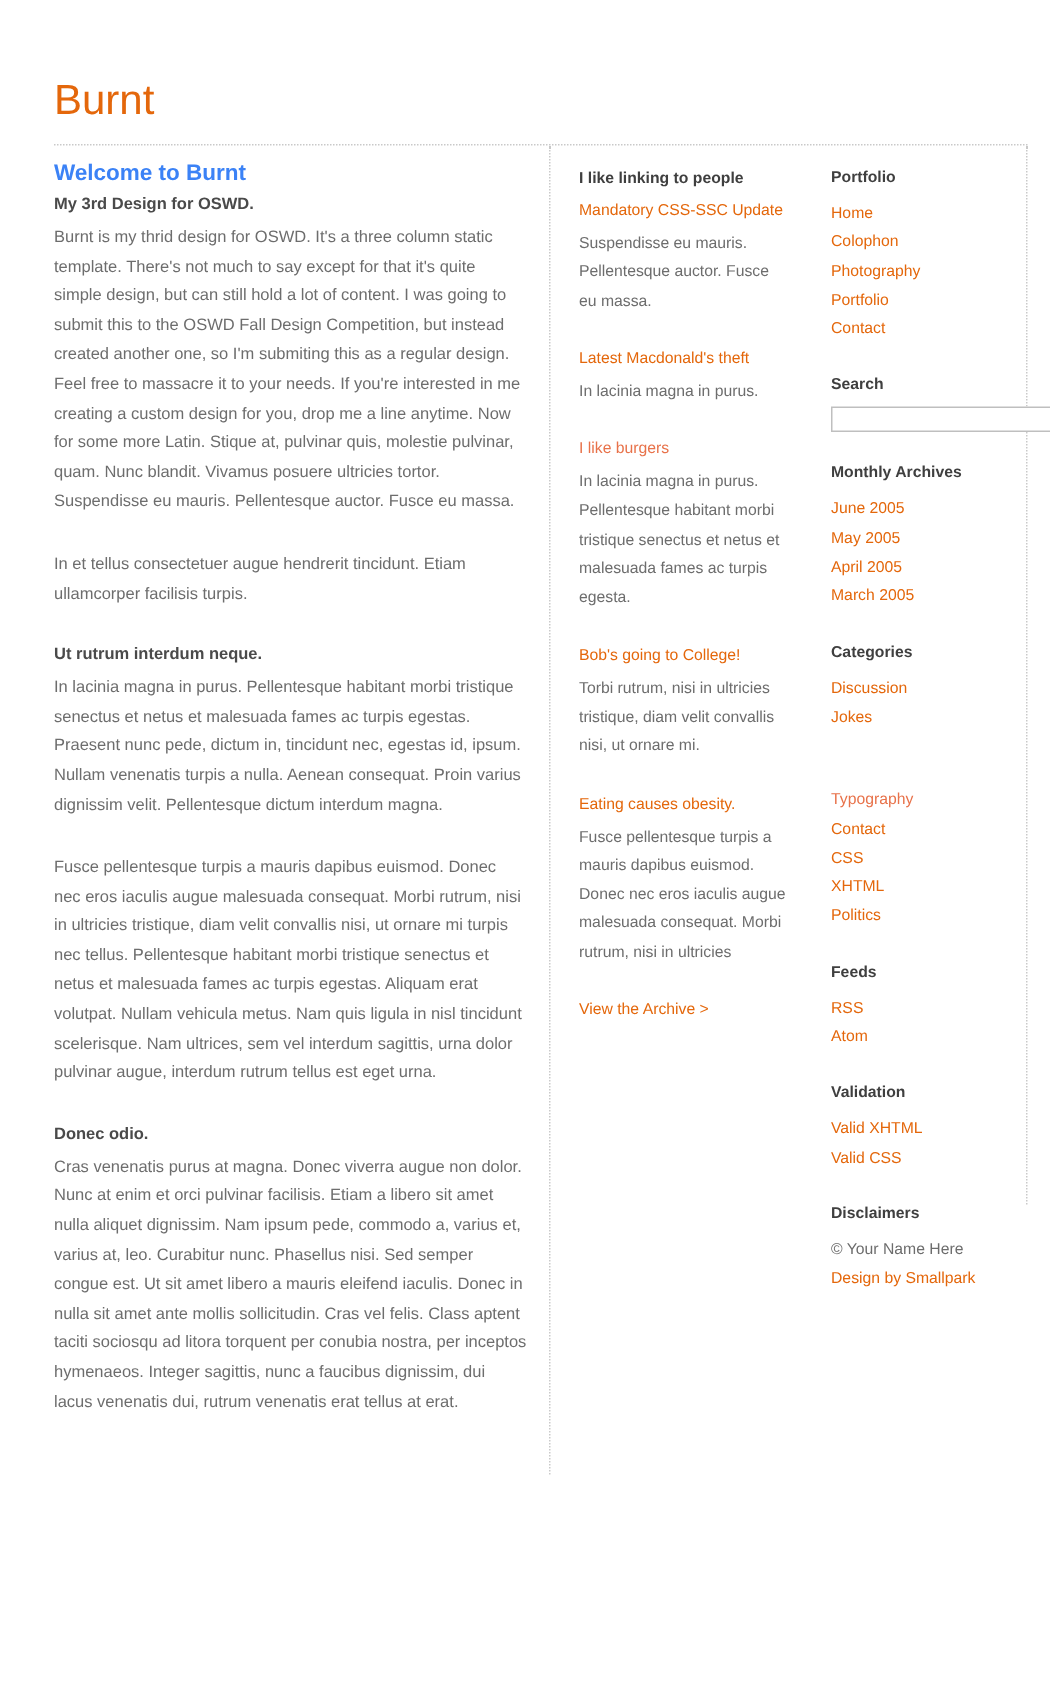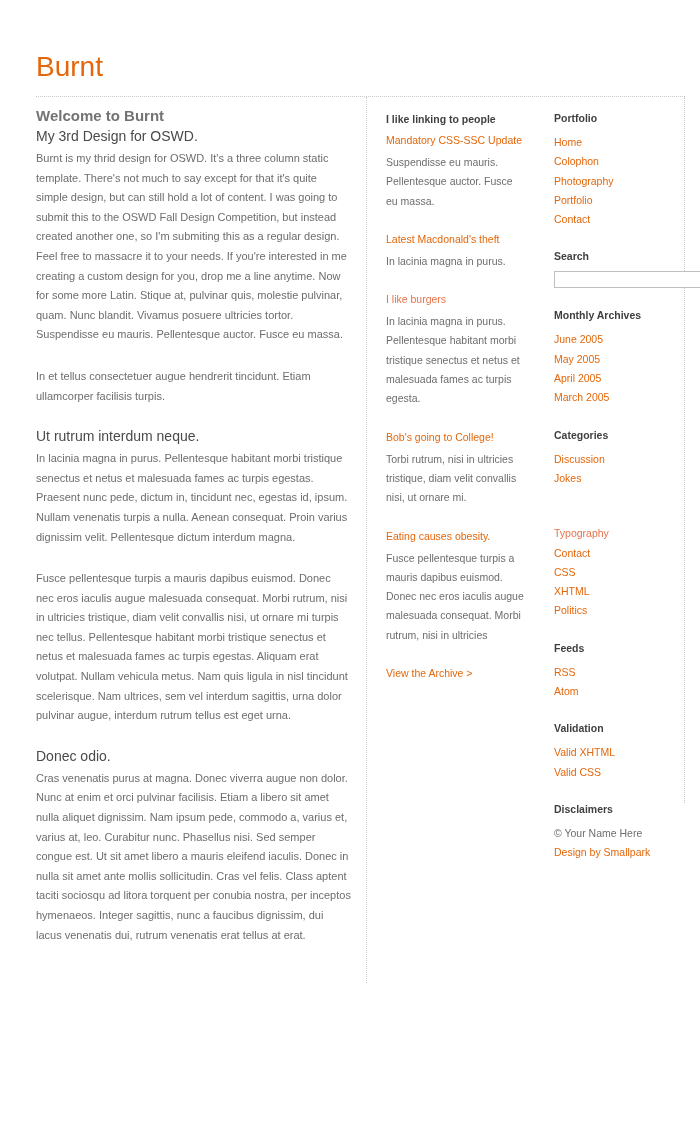--- a/index.html
+++ b/index.html
@@ -61,33 +61,33 @@
   
   #col-main {
     position: absolute;
     left: 36px;
     top: 106px;
     width: 315px;
   }
   #entry-title {
     font-size: 15px;
     font-weight: bold;
-    color: #737373;
+    color: #3b82f6;
     margin: 0 0 2px 0;
     line-height: 20px;
   }
   #entry-date {
     font-size: 10.5px;
     color: #bcbcbc;
     margin: 0 0 22px 0;
     line-height: 14px;
   }
   .sec-head {
-    font-size: 14px;
-    font-weight: normal;
+    font-size: 11px;
+    font-weight: bold;
     color: #4a4a4a;
     margin: 0 0 5px 0;
     line-height: 16px;
   }
   .body-p {
     font-size: 11px;
     color: #6d6d6d;
     margin: 0 0 22px 0;
     line-height: 19.6px;
     text-align: left;

